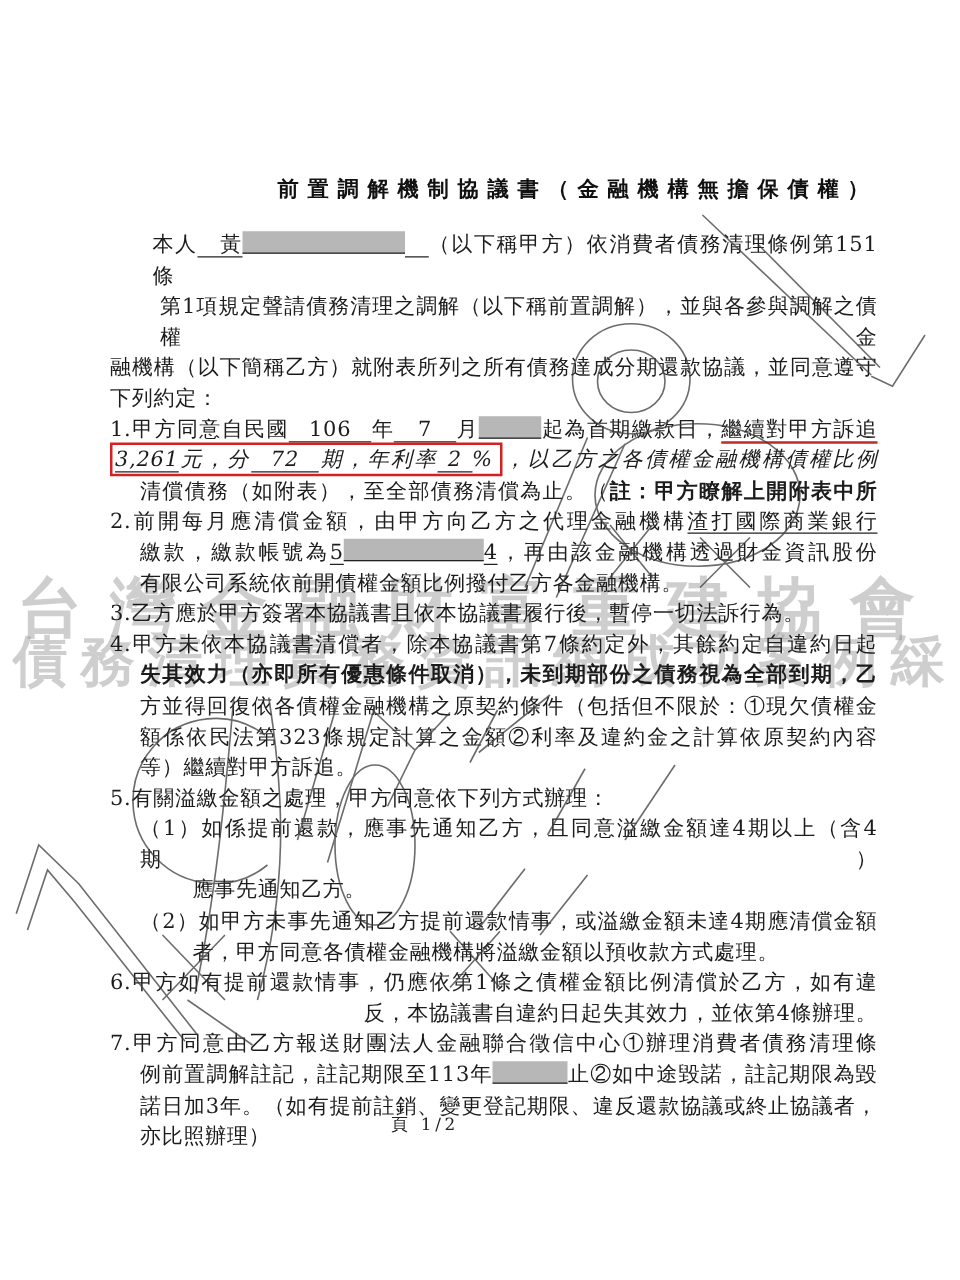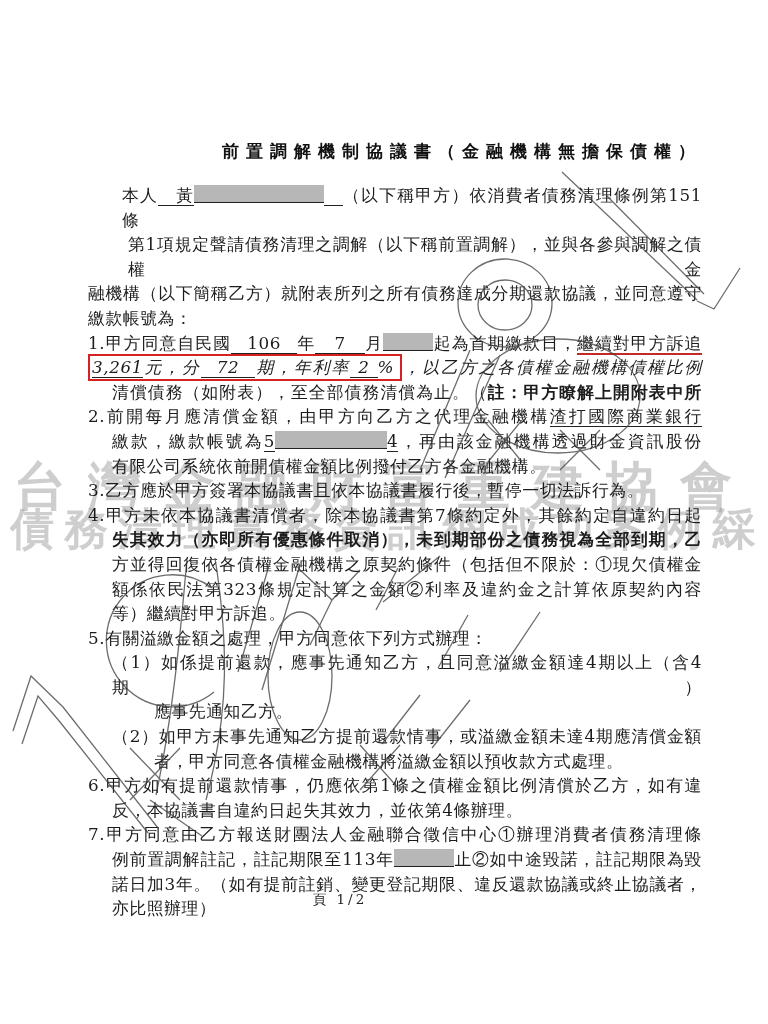--- a/index.html
+++ b/index.html
@@ -40,21 +40,21 @@
 
   <div id="wm1" class="wm">台灣金融財富重建協會</div>
   <div id="wm2" class="wm">債務清理實務資訊網成功案例綵</div>
 
   <div id="doc">
     <div id="title">前置調解機制協議書（金融機構無擔保債權）</div>
     <div id="clauses">
         <div class="line fill" style="padding-left: 34px;"><span class="t">本人</span><span class="u">　黃</span><span class="redact u" style="width: 130px;"></span><span class="u">　</span><span class="t">（以下稱甲方）依消費者債務清理條例第151條</span></div>
         <div class="line fill" style="padding-left: 0px; margin-left: 40px;"><span class="t">第1項規定聲請債務清理之調解（以下稱前置調解），並與各參與調解之債權金</span></div>
         <div class="line fill" style="padding-left: 0px;"><span class="t">融機構（以下簡稱乙方）就附表所列之所有債務達成分期還款協議，並同意遵守</span></div>
-        <div class="line" style="padding-left: 0px;"><span class="t">繳款帳號為：</span></div>
+        <div class="line" style="padding-left: 0px;"><span class="t">下列約定：</span></div>
         <div></div>
         <div class="line fill" style="padding-left: 0px;"><span class="t">1.甲方同意自民國</span><span class="u" style="padding: 0px 16px;">106</span><span class="t">年</span><span class="u" style="padding: 0px 19px;">7</span><span class="t">月</span><span class="redact u" style="width: 50px;"></span><span class="t">起為首期繳款日，</span><span class="ru">繼續對甲方訴追</span></div>
         <div class="line fill" style="padding-left: 0px; font-style: italic;"><span class="redbox"><span class="u">3,261</span><span class="t">元，分</span><span class="u" style="padding: 0px 16px;">72</span><span class="t">期，年利率</span><span class="u" style="padding: 0px 8px;">2</span><span class="t">%</span></span><span class="t">，以乙方之各債權金融機構債權比例</span></div>
         <div class="line fill" style="padding-left: 24px;"><span class="t">清償債務（如附表），至全部債務清償為止。（</span><span class="b">註：甲方瞭解上開附表中所</span></div>
         <div></div>
         <div class="line fill" style="padding-left: 0px;"><span class="t">2.前開每月應清償金額，由甲方向乙方之代理金融機構</span><span class="u">渣打國際商業銀行</span></div>
         <div class="line fill" style="padding-left: 24px;"><span class="t">繳款，繳款帳號為</span><span class="u">5</span><span class="redact u" style="width: 112px;"></span><span class="u">4</span><span class="t">，再由該金融機構透過財金資訊股份</span></div>
         <div class="line" style="padding-left: 24px;"><span class="t">有限公司系統依前開債權金額比例撥付乙方各金融機構。</span></div>
         <div></div>
         <div class="line" style="padding-left: 0px;"><span class="t">3.乙方應於甲方簽署本協議書且依本協議書履行後，暫停一切法訴行為。</span></div>
@@ -65,21 +65,21 @@
         <div class="line fill" style="padding-left: 24px;"><span class="t">額係依民法第323條規定計算之金額②利率及違約金之計算依原契約內容</span></div>
         <div class="line" style="padding-left: 24px;"><span class="t">等）繼續對甲方訴追。</span></div>
         <div></div>
         <div class="line" style="padding-left: 0px;"><span class="t">5.有關溢繳金額之處理，甲方同意依下列方式辦理：</span></div>
         <div class="line fill" style="padding-left: 24px;"><span class="t">（1）如係提前還款，應事先通知乙方，且同意溢繳金額達4期以上（含4期）</span></div>
         <div class="line" style="padding-left: 66px;"><span class="t">應事先通知乙方。</span></div>
         <div class="line fill" style="padding-left: 24px;"><span class="t">（2）如甲方未事先通知乙方提前還款情事，或溢繳金額未達4期應清償金額</span></div>
         <div class="line" style="padding-left: 66px;"><span class="t">者，甲方同意各債權金融機構將溢繳金額以預收款方式處理。</span></div>
         <div></div>
         <div class="line fill" style="padding-left: 0px;"><span class="t">6.甲方如有提前還款情事，仍應依第1條之債權金額比例清償於乙方，如有違</span></div>
-        <div class="line" style="padding-left: 24px;"><span class="t">反，本協議書自違約日起失其效力，並依第4條辦理。</span></div>
+        <div class="line" style="padding-left: 24px; text-align: right;"><span class="t">反，本協議書自違約日起失其效力，並依第4條辦理。</span></div>
         <div></div>
         <div class="line fill" style="padding-left: 0px;"><span class="t">7.甲方同意由乙方報送財團法人金融聯合徵信中心①辦理消費者債務清理條</span></div>
         <div class="line fill" style="padding-left: 24px;"><span class="t">例前置調解註記，註記期限至113年</span><span class="redact u" style="width: 60px;"></span><span class="t">止②如中途毀諾，註記期限為毀</span></div>
         <div class="line fill" style="padding-left: 24px;"><span class="t">諾日加3年。（如有提前註銷、變更登記期限、違反還款協議或終止協議者，</span></div>
         <div class="line" style="padding-left: 24px;"><span class="t">亦比照辦理）</span></div>
         <div></div>
       </div>
   </div>
 
   <div id="footer">頁 1/2</div>

